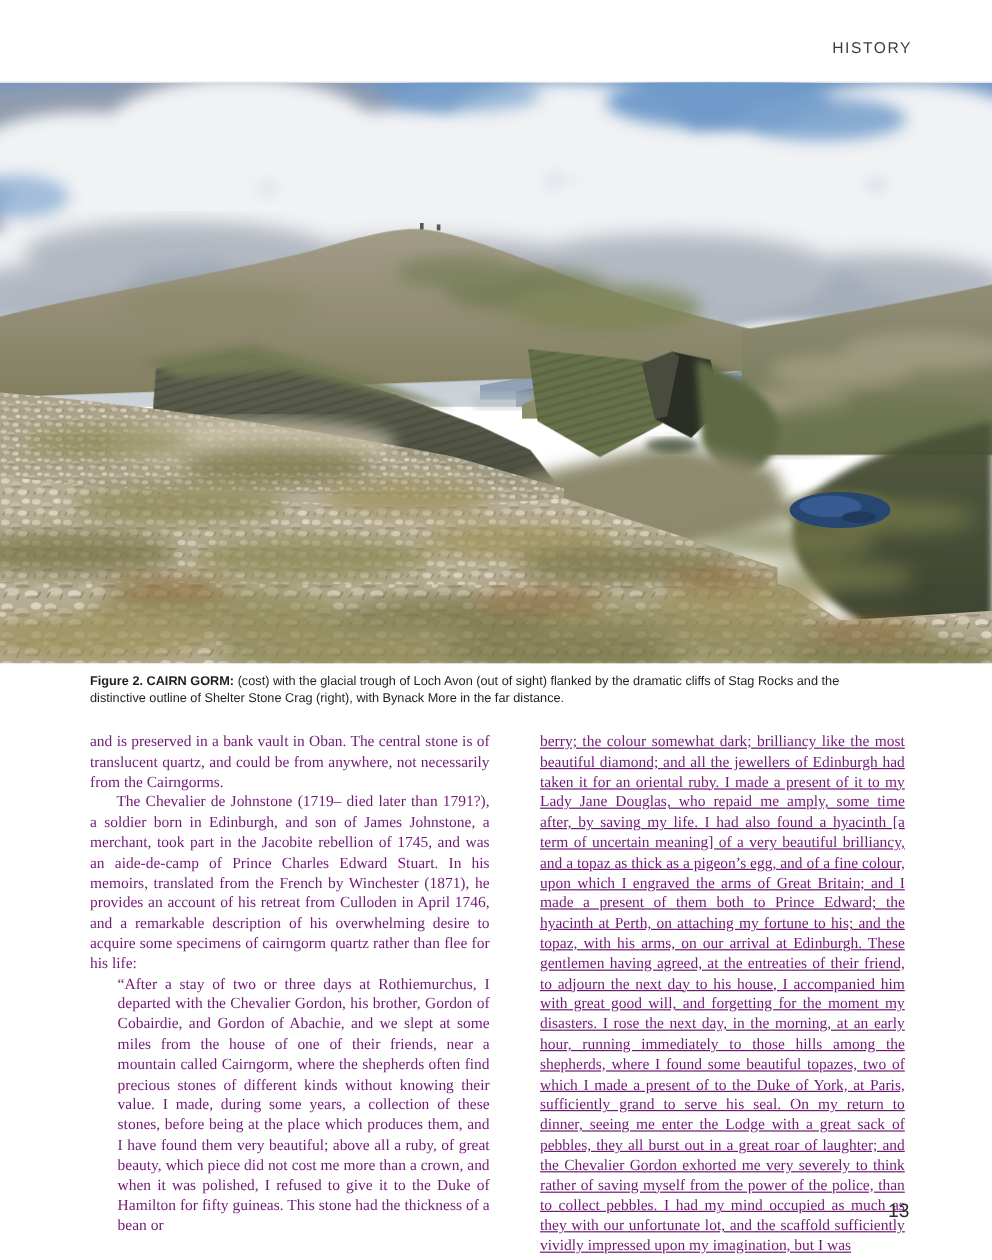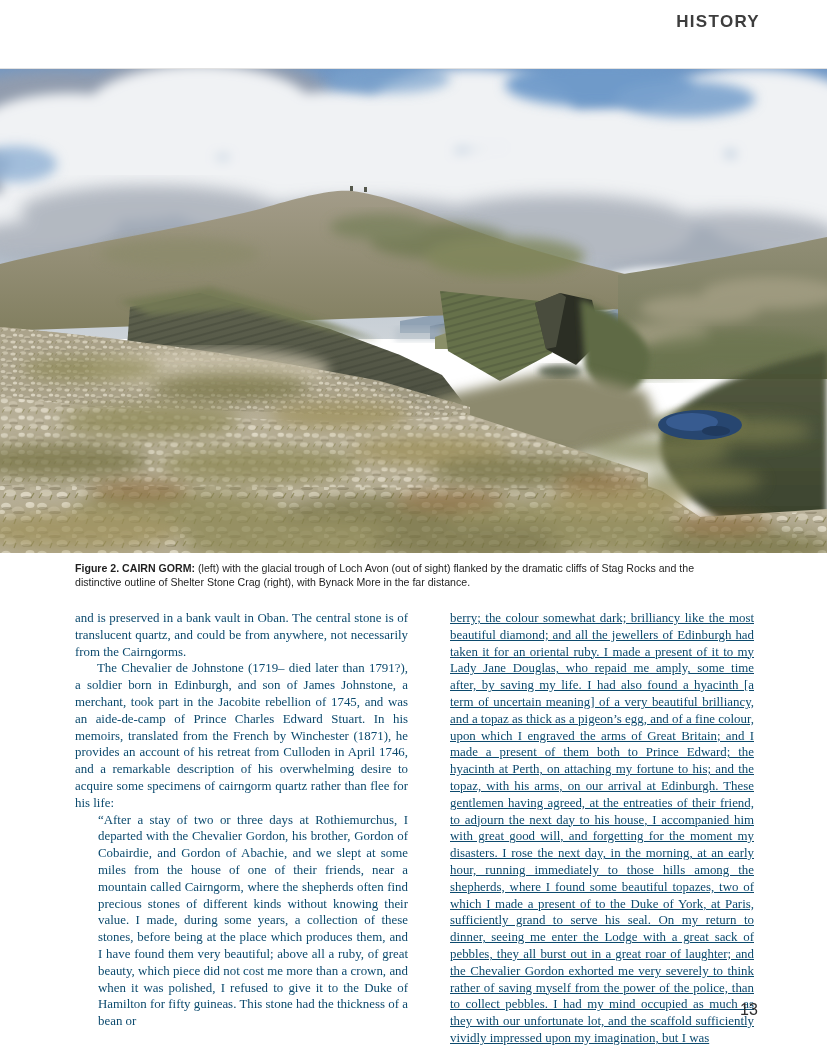--- a/index.html
+++ b/index.html
@@ -1,37 +1,37 @@
 <!DOCTYPE html>
 <html><head>
 <meta charset="utf-8">
 <style>
   html,body{margin:0;padding:0;}
   body{
     width:827px;height:1050px;position:relative;background:#ffffff;
     font-family:"Liberation Sans", sans-serif;color:#1a1a1a;overflow:hidden;
   }
   .running-head{
-    position:absolute;top:12px;right:67px;
-    font-size:17px;font-weight:700;letter-spacing:1.3px;color:#3d3d3d;
+    position:absolute;top:32px;right:67px;
+    font-size:13px;font-weight:400;letter-spacing:1.3px;color:#3d3d3d;
   }
   .photo-wrap{
     position:absolute;top:68px;left:0;width:827px;height:484px;overflow:hidden;
     border-top:1px solid #e2e2e2;
   }
   .photo-wrap svg{display:block;}
   .caption{
     position:absolute;top:561px;left:75px;width:664px;
     font-size:10.6px;line-height:1.33;color:#1f1f1f;
   }
   .caption .cap-bold{font-weight:700;}
   .columns{
     position:absolute;top:610px;left:75px;width:679px;display:flex;gap:42px;
     font-family:"Liberation Serif", serif;font-size:12.9px;line-height:16.8px;
-    color:#0c4a6e;text-align:justify;
+    color:#701a75;text-align:justify;
   }
   .col-left{width:333px;flex:0 0 333px;}
   .col-right{width:304px;flex:0 0 304px;text-decoration:underline;}
   .columns p{margin:0;}
   .para-indent{text-indent:22px;}
   .quote-block{padding-left:23px;}
   .page-number{
     position:absolute;top:1001px;left:740px;
     font-size:16px;color:#2d2d2d;
   }
@@ -271,21 +271,21 @@
     <g>
       <ellipse cx="700" cy="356" rx="48" ry="18" fill="#6d7045" opacity="0.55" filter="url(#soft3)"></ellipse>
       <ellipse cx="700" cy="356" rx="42" ry="15" fill="#274670"></ellipse>
       <ellipse cx="692" cy="353" rx="26" ry="9" fill="#3a5d93" opacity="0.9"></ellipse>
       <ellipse cx="716" cy="362" rx="14" ry="5" fill="#203a5e"></ellipse>
     </g>
   </svg>
 </div>
 
 <div class="caption">
-  <span class="cap-bold">Figure 2. CAIRN GORM:</span><span> (left) with the glacial trough of Loch Avon (out of sight) flanked by the dramatic cliffs of Stag Rocks and the distinctive outline of Shelter Stone Crag (right), with Bynack More in the far distance.</span>
+  <span class="cap-bold">Figure 2. CAIRN GORM:</span><span> (cost) with the glacial trough of Loch Avon (out of sight) flanked by the dramatic cliffs of Stag Rocks and the distinctive outline of Shelter Stone Crag (right), with Bynack More in the far distance.</span>
 </div>
 
 <div class="columns">
   <div class="col-left">
     <p>and is preserved in a bank vault in Oban. The central stone is of translucent quartz, and could be from anywhere, not necessarily from the Cairngorms.</p>
     <p class="para-indent">The Chevalier de Johnstone (1719– died later than 1791?), a soldier born in Edinburgh, and son of James Johnstone, a merchant, took part in the Jacobite rebellion of 1745, and was an aide-de-camp of Prince Charles Edward Stuart. In his memoirs, translated from the French by Winchester (1871), he provides an account of his retreat from Culloden in April 1746, and a remarkable description of his overwhelming desire to acquire some specimens of cairngorm quartz rather than flee for his life:</p>
     <p class="quote-block">“After a stay of two or three days at Rothiemurchus, I departed with the Chevalier Gordon, his brother, Gordon of Cobairdie, and Gordon of Abachie, and we slept at some miles from the house of one of their friends, near a mountain called Cairngorm, where the shepherds often find precious stones of different kinds without knowing their value. I made, during some years, a collection of these stones, before being at the place which produces them, and I have found them very beautiful; above all a ruby, of great beauty, which piece did not cost me more than a crown, and when it was polished, I refused to give it to the Duke of Hamilton for fifty guineas. This stone had the thickness of a bean or</p>
   </div>
   <div class="col-right">
     <p>berry; the colour somewhat dark; brilliancy like the most beautiful diamond; and all the jewellers of Edinburgh had taken it for an oriental ruby. I made a present of it to my Lady Jane Douglas, who repaid me amply, some time after, by saving my life. I had also found a hyacinth [a term of uncertain meaning] of a very beautiful brilliancy, and a topaz as thick as a pigeon’s egg, and of a fine colour, upon which I engraved the arms of Great Britain; and I made a present of them both to Prince Edward; the hyacinth at Perth, on attaching my fortune to his; and the topaz, with his arms, on our arrival at Edinburgh. These gentlemen having agreed, at the entreaties of their friend, to adjourn the next day to his house, I accompanied him with great good will, and forgetting for the moment my disasters. I rose the next day, in the morning, at an early hour, running immediately to those hills among the shepherds, where I found some beautiful topazes, two of which I made a present of to the Duke of York, at Paris, sufficiently grand to serve his seal. On my return to dinner, seeing me enter the Lodge with a great sack of pebbles, they all burst out in a great roar of laughter; and the Chevalier Gordon exhorted me very severely to think rather of saving myself from the power of the police, than to collect pebbles. I had my mind occupied as much as they with our unfortunate lot, and the scaffold sufficiently vividly impressed upon my imagination, but I was</p>

